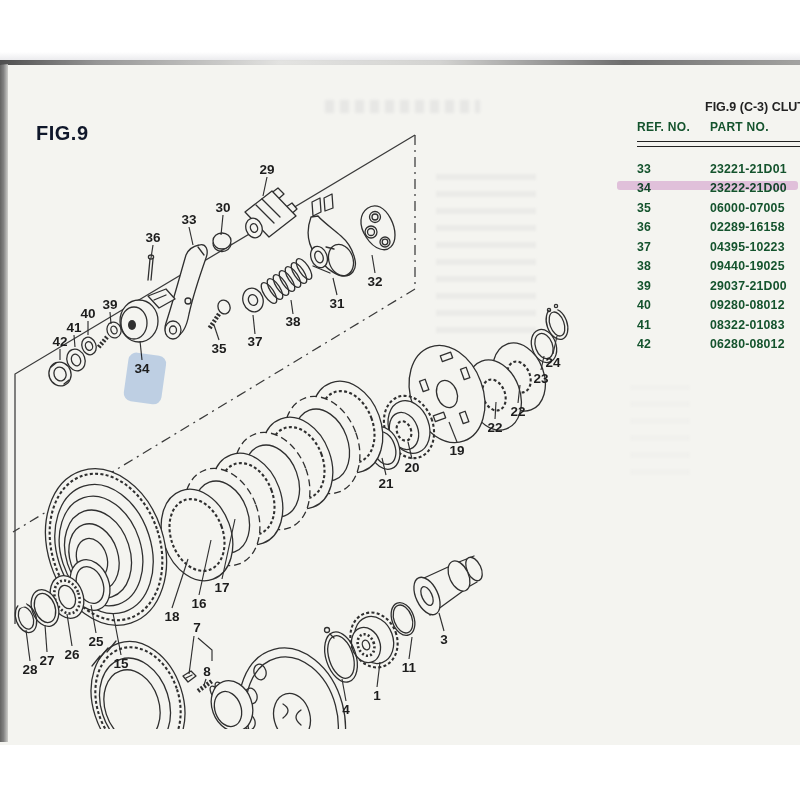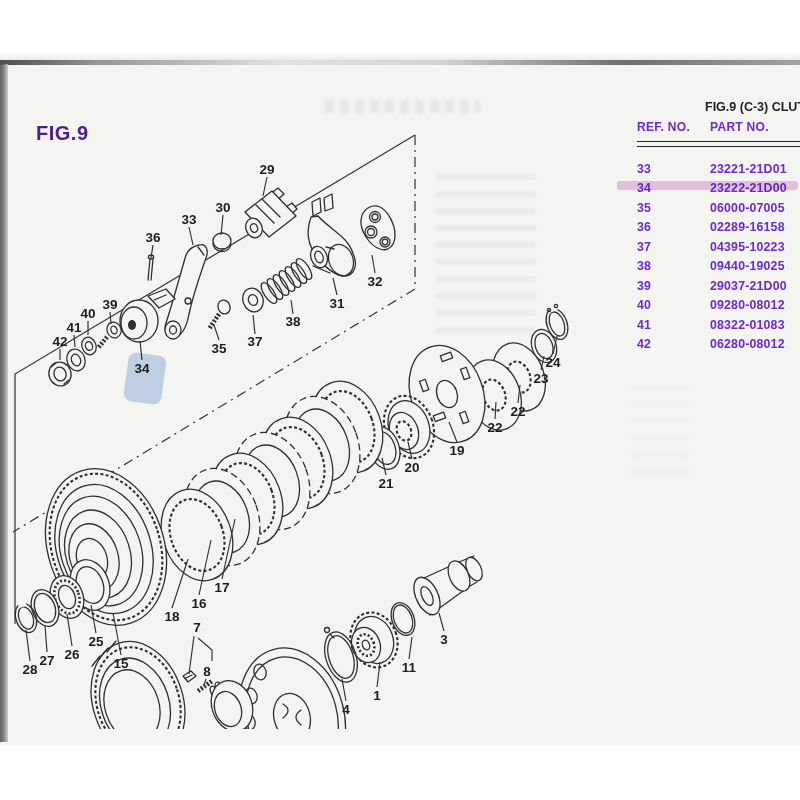--- a/index.html
+++ b/index.html
@@ -9,25 +9,25 @@
   .page-bg{position:absolute;left:0;top:64px;width:800px;height:681px;background:#f4f4f0;}
   .scan-strip-light{position:absolute;left:0;top:52px;width:800px;height:9px;
       background:linear-gradient(180deg,#ffffff, #e9e9ec);}
   .scan-strip-dark{position:absolute;left:0;top:60px;width:800px;height:5px;opacity:.9;
       background:linear-gradient(90deg,#3c3c3c 0%,#8a8a8a 12%,#e0e0de 35%,#cfcfcd 55%,#5f5f5f 78%,#9a9a98 100%);
       filter:blur(.4px);}
   .scan-edge-left{position:absolute;left:0;top:64px;width:8px;height:678px;opacity:.85;
       background:linear-gradient(90deg,#4a4a4a 0%,#6f6f6f 45%,#c9c9c6 100%);
       filter:blur(.4px);}
   .fig-label{position:absolute;left:36px;top:122px;font-size:20px;font-weight:800;
-      letter-spacing:.5px;color:#4c1d95;}
+      letter-spacing:.5px;color:#0f172a;}
   .header-title{position:absolute;left:705px;top:100px;width:95px;overflow:hidden;
       white-space:nowrap;font-size:12.5px;font-weight:700;color:#222;}
   
-  .parts-table{position:absolute;left:637px;top:120px;width:163px;color:#6d28d9;}
+  .parts-table{position:absolute;left:637px;top:120px;width:163px;color:#14532d;}
   .thead{display:flex;font-size:12px;font-weight:700;letter-spacing:.3px;}
   .thead .ref{width:73px;}
   .thead-rule{margin-top:7px;height:4px;border-top:1.7px solid #232323;border-bottom:1.7px solid #232323;}
   .trows{margin-top:12px;}
   .trow{position:relative;height:19.5px;display:flex;align-items:center;
         font-size:12.3px;font-weight:700;letter-spacing:.2px;}
   .trow .ref{width:73px;}
   .trow.hl::before{content:'';position:absolute;left:-20px;right:2px;top:2px;height:9px;
         background:var(--row-hl,#e9c0e6);opacity:.8;border-radius:3px;mix-blend-mode:multiply;}
   

